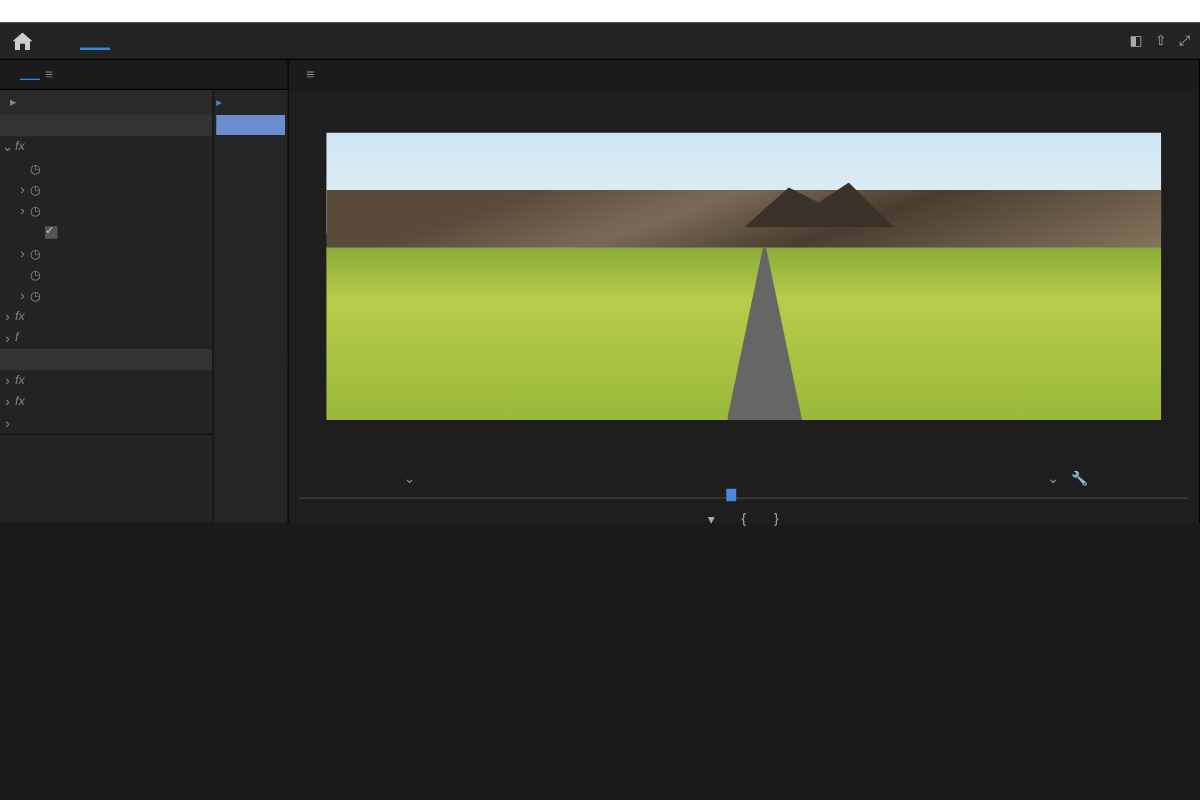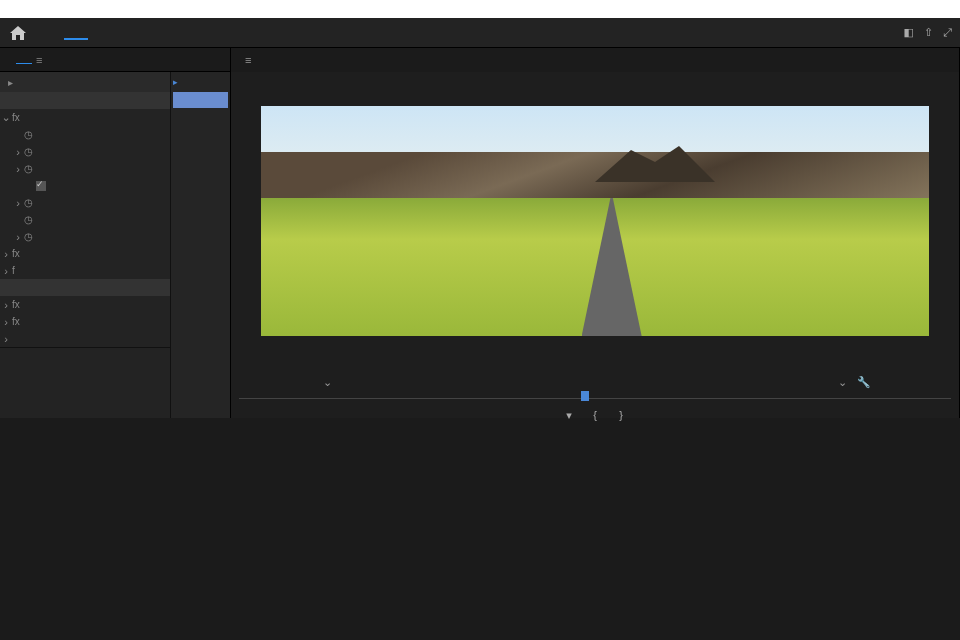--- a/index.html
+++ b/index.html
@@ -18,21 +18,21 @@
 .left-col{width:230px;display:flex;flex-direction:column;background:#232323}
 .panel-tabs{display:flex;background:#1b1b1b;border-bottom:1px solid #000;height:24px;align-items:center;font-size:11px;overflow:hidden}
 .panel-tab{padding:4px 8px;color:#888;white-space:nowrap}
 .panel-tab.active{color:#ddd;border-bottom:1px solid #2d8ceb}
 .effect-controls{flex:1;overflow:hidden;font-size:11px;position:relative}
 .ec-header{display:flex;background:#2a2a2a;height:20px;align-items:center;padding:0 4px;font-size:10px;color:#888}
 .ec-header .sel{color:#2d8ceb}
 .ec-vidhead{background:#333;padding:2px 4px;display:flex;justify-content:space-between;align-items:center;color:#aaa}
 .ec-row{display:flex;align-items:center;padding:1px 0;height:17px}
 .ec-row .chev{width:12px;text-align:center;color:#888}
-.ec-row .fx{width:14px;color:#888;font-size:10px}
+.ec-row .fx{width:14px;font-style:italic;color:#888;font-size:10px}
 .ec-row .clock{width:12px;color:#888;font-size:10px}
 .ec-row .label{flex:1;color:#ccc;font-size:10px;white-space:nowrap;overflow:hidden}
 .ec-row .val{color:#2d8ceb;font-size:10px;padding:0 4px;text-align:right}
 .ec-row .val2{color:#2d8ceb;font-size:10px;width:36px;text-align:right}
 .ec-row .rst{width:14px;color:#888;font-size:10px;text-align:center}
 .ec-row.child{padding-left:12px}
 .ec-row.sub{color:#888}
 .ec-row.sub .label{color:#888}
 .ec-timecode{color:#2d8ceb;font-size:11px;padding:2px 4px}
 .ec-right{position:absolute;right:0;top:0;width:60px;height:100%;border-left:1px solid #111;background:#252525}

